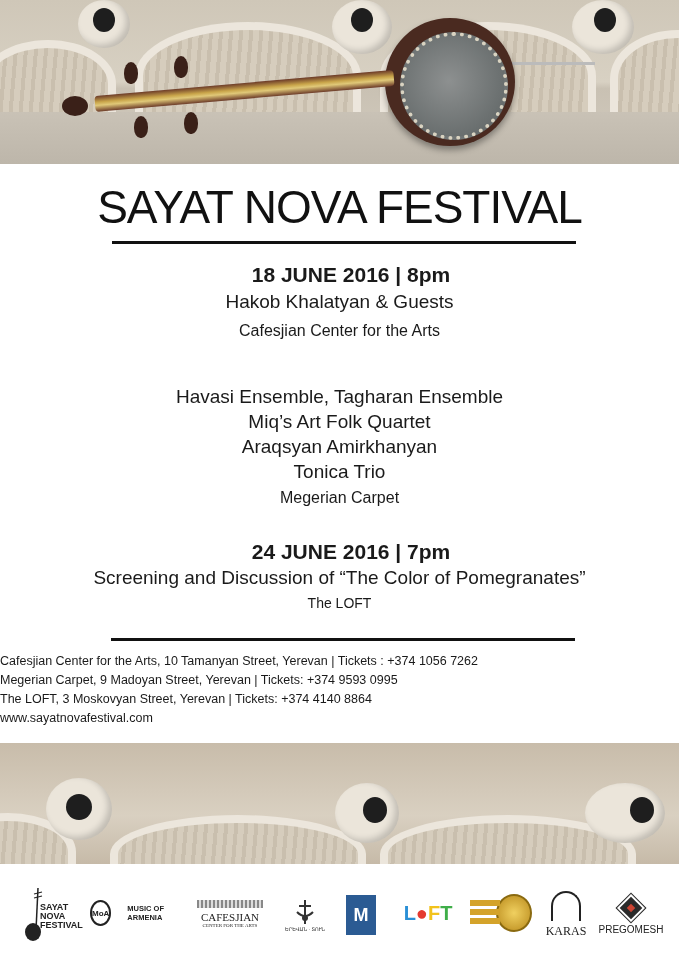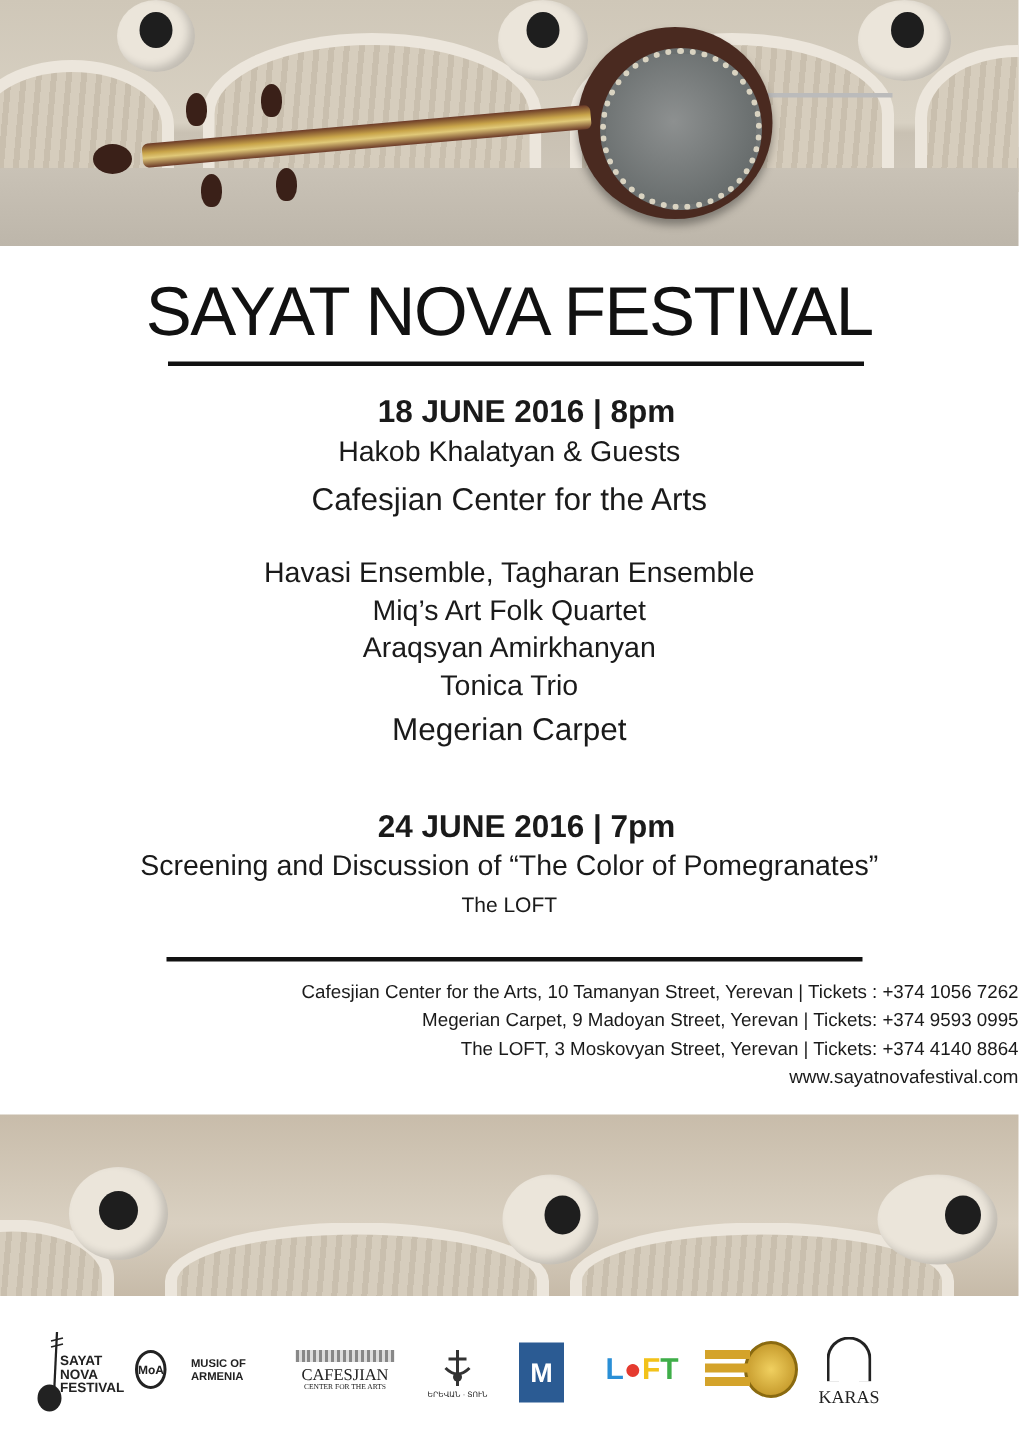--- a/index.html
+++ b/index.html
@@ -16,22 +16,22 @@
   .body-instr .skin{position:absolute;left:15px;top:14px;width:100px;height:100px;border-radius:50%;background:radial-gradient(circle at 45% 45%,#8d9090,#5b6161);border:4px dotted #d9d3c1;}
   .peg{position:absolute;width:14px;height:22px;border-radius:50% 50% 45% 45%;background:#3a2018;}
   .rod{position:absolute;left:505px;top:62px;width:90px;height:3px;background:#bbb;}
   .title{position:absolute;left:0;width:679px;top:180px;text-align:center;font-size:46px;letter-spacing:-1px;font-weight:400;color:#111;}
   .rule{position:absolute;height:3px;background:#111;}
   .rule-top{left:112px;width:464px;top:241px;}
   .rule-mid{left:111px;width:464px;top:638px;}
   .ev{position:absolute;left:0;width:679px;text-align:center;}
   .date{font-weight:700;font-size:21px;margin-left:23px;}
   .perf{font-size:19px;line-height:25px;}
-  .venue{font-size:21px;}
-  .contacts{position:absolute;left:0;width:679px;top:652px;text-align:right;font-size:12.5px;line-height:19px;}
+  .venue{font-size:16px;}
+  .contacts{position:absolute;left:0;width:679px;top:652px;text-align:left;font-size:12.5px;line-height:19px;}
   .logos{position:absolute;left:0;width:679px;top:880px;height:70px;}
   .logo{position:absolute;display:flex;align-items:center;justify-content:center;color:#222;}
   .sn{left:20px;top:6px;width:60px;height:60px;}
   .sn .txt{font-size:9px;font-weight:700;line-height:9px;margin-left:20px;}
   .moa{left:90px;top:20px;width:95px;height:26px;font-size:7.5px;font-weight:700;}
   .moa .circle{width:22px;height:22px;border:2px solid #222;border-radius:50%;font-size:8px;display:flex;align-items:center;justify-content:center;margin-right:16px;text-align:center;}
   .caf{left:195px;top:14px;width:70px;height:40px;flex-direction:column;font-family:"Liberation Serif",serif;font-size:11px;}
   .caf small{font-size:5px;}
   .caf .wing{width:66px;height:8px;background:repeating-linear-gradient(90deg,#888 0 2px,#ddd 2px 4px);margin-bottom:3px;}
   .arm{left:285px;top:12px;width:40px;height:46px;flex-direction:column;font-size:5px;}
@@ -79,21 +79,21 @@
 <div class="title">SAYAT NOVA FESTIVAL</div>
 <div class="rule rule-top"></div>
 
 <div class="ev" style="top:263px;">
   <div class="date">18 JUNE 2016 | 8pm</div>
   <div class="perf" style="margin-top:2px;">Hakob Khalatyan &amp; Guests</div>
   <div class="venue" style="margin-top:8px;">Cafesjian Center for the Arts</div>
 </div>
 
 <div class="ev" style="top:368px;">
-  <div class="perf" style="margin-top:2px;">Havasi Ensemble, Tagharan Ensemble</div>
+  <div class="perf" style="margin-top:16px;">Havasi Ensemble, Tagharan Ensemble</div>
   <div class="perf">Miq’s Art Folk Quartet</div>
   <div class="perf">Araqsyan Amirkhanyan</div>
   <div class="perf">Tonica Trio</div>
   <div class="venue" style="margin-top:5px;">Megerian Carpet</div>
 </div>
 
 <div class="ev" style="top:540px;">
   <div class="date">24 JUNE 2016 | 7pm</div>
   <div class="perf" style="margin-top:1px;">Screening and Discussion of “The Color of Pomegranates”</div>
   <div class="venue" style="margin-top:5px;font-size:14px;">The LOFT</div>
@@ -159,13 +159,19 @@
   <div class="logo coin">
     <div class="bar" style="top:6px;"></div>
     <div class="bar" style="top:15px;"></div>
     <div class="bar" style="top:24px;"></div>
     <div class="disc"></div>
   </div>
   <div class="logo karas">
     <div class="arch2"></div>
     <span>KARAS</span>
   </div>
+  <div class="logo preg">
+    <div class="dia">
+        <i></i>
+      </div>
+    <span>PREGOMESH</span>
+  </div>
 </div>
 
 </body></html>

